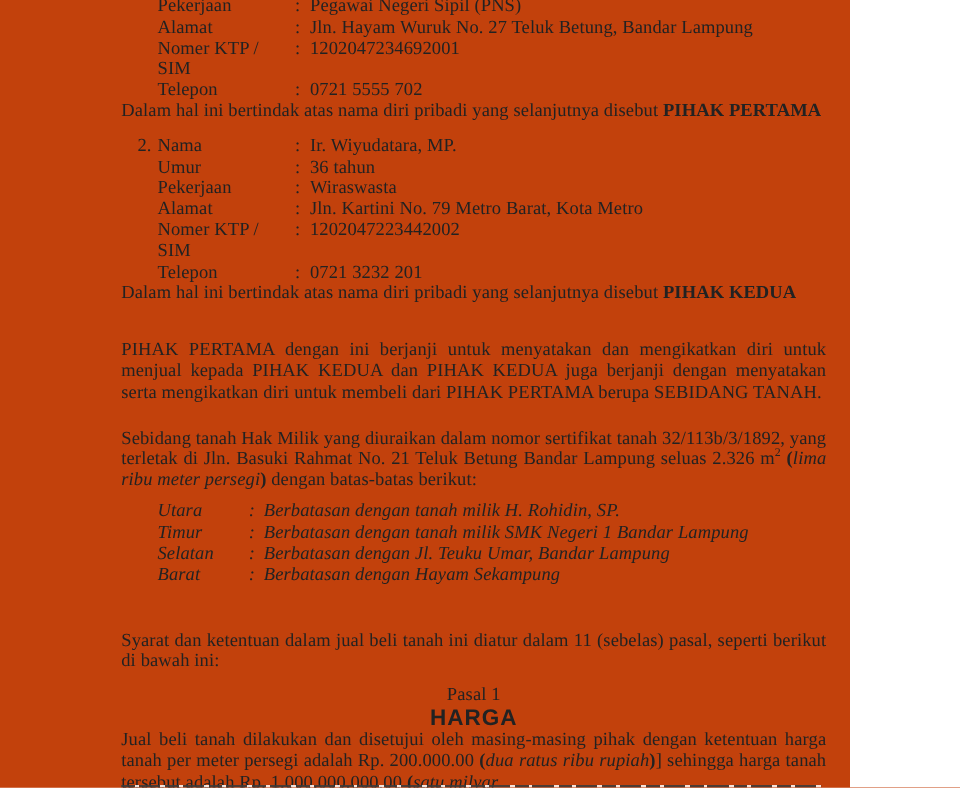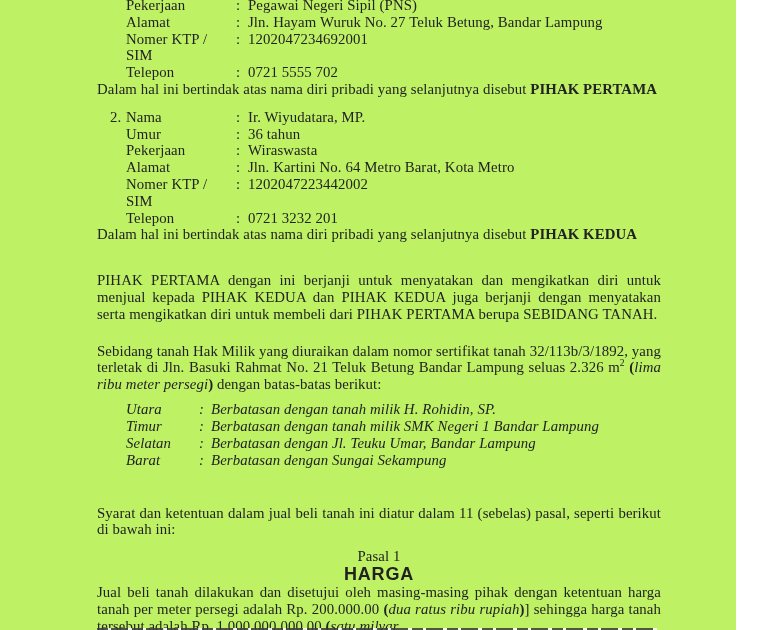--- a/index.html
+++ b/index.html
@@ -5,22 +5,22 @@
   html, body { margin: 0; padding: 0; }
   body {
     width: 768px; height: 630px;
     background: #ffffff;
     font-family: "Liberation Serif", "DejaVu Serif", serif;
     color: #222222;
     overflow: hidden;
   }
   .page {
     position: relative;
-    width: 736px; height: 630px;
-    background: #bef264;
+    width: 680px; height: 630px;
+    background: #c2410c;
     overflow: hidden;
     text-decoration: underline;
   }
   .content {
     position: absolute;
     left: 97px; top: -3px;
     width: 564px;
     font-size: 14.8px;
     line-height: 16.8px;
     letter-spacing: 0.1px;
@@ -120,21 +120,21 @@
           <span class="dval">36 tahun</span>
       </div>
       <div class="drow">
         <span class="dlbl">Pekerjaan</span>
           <span class="colon">:</span>
           <span class="dval">Wiraswasta</span>
       </div>
       <div class="drow">
         <span class="dlbl">Alamat</span>
           <span class="colon">:</span>
-          <span class="dval">Jln. Kartini No. 64 Metro Barat, Kota Metro</span>
+          <span class="dval">Jln. Kartini No. 79 Metro Barat, Kota Metro</span>
       </div>
       <div class="drow">
         <span class="dlbl">Nomer KTP / SIM</span>
           <span class="colon">:</span>
           <span class="dval">1202047223442002</span>
       </div>
       <div class="drow">
         <span class="dlbl">Telepon</span>
           <span class="colon">:</span>
           <span class="dval">0721 3232 201</span>
@@ -163,21 +163,21 @@
           <span class="dval">Berbatasan dengan tanah milik SMK Negeri 1 Bandar Lampung</span>
       </div>
       <div class="brow">
         <span class="blbl">Selatan</span>
           <span class="colon">:</span>
           <span class="dval">Berbatasan dengan Jl. Teuku Umar, Bandar Lampung</span>
       </div>
       <div class="brow">
         <span class="blbl">Barat</span>
           <span class="colon">:</span>
-          <span class="dval">Berbatasan dengan Sungai Sekampung</span>
+          <span class="dval">Berbatasan dengan Hayam Sekampung</span>
       </div>
     </div>
 
     <p class="just terms">Syarat dan ketentuan dalam jual beli tanah ini diatur dalam 11 (sebelas) pasal, seperti berikut di bawah ini:</p>
 
     <p class="center pasal-heading">Pasal 1</p>
     <p class="center pasal-title">HARGA</p>
 
     <p class="just">
       <span>Jual beli tanah dilakukan dan disetujui oleh masing-masing pihak dengan ketentuan harga tanah per meter persegi adalah Rp. 200.000.00 </span><b>(</b><i>dua ratus ribu rupiah</i><b>)</b><span>] sehingga harga tanah tersebut adalah Rp. 1.000.000.000,00 </span><b>(</b><i>satu milyar</i>

